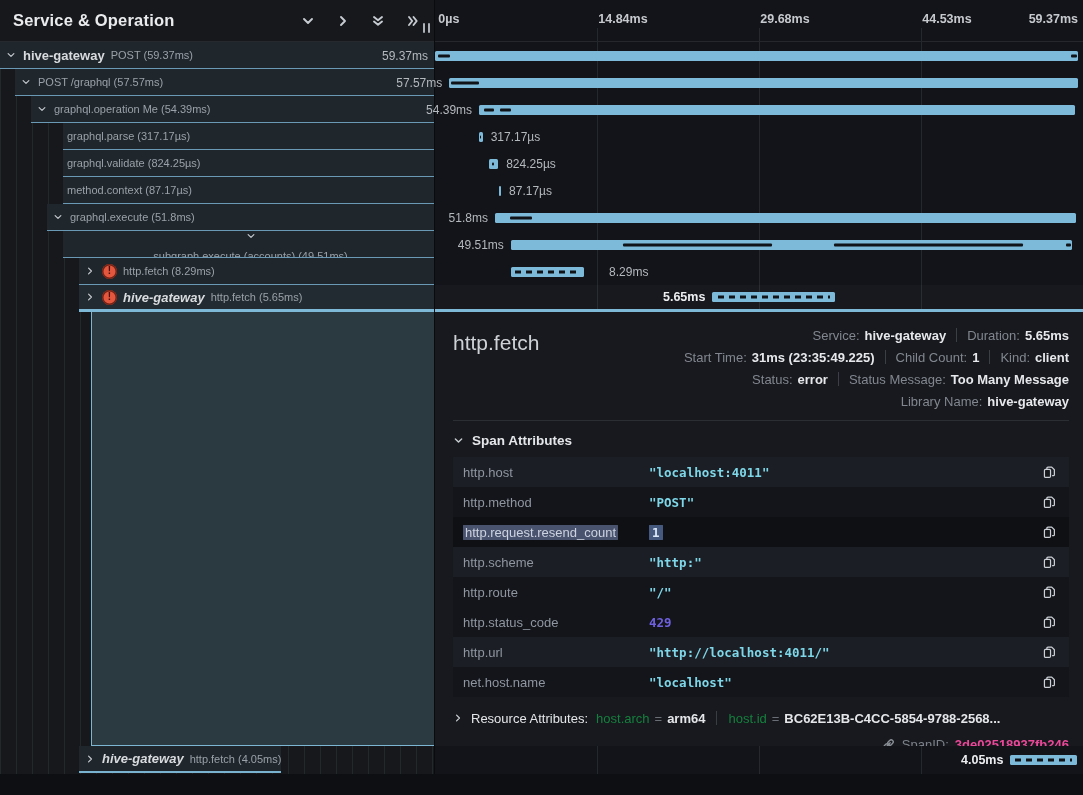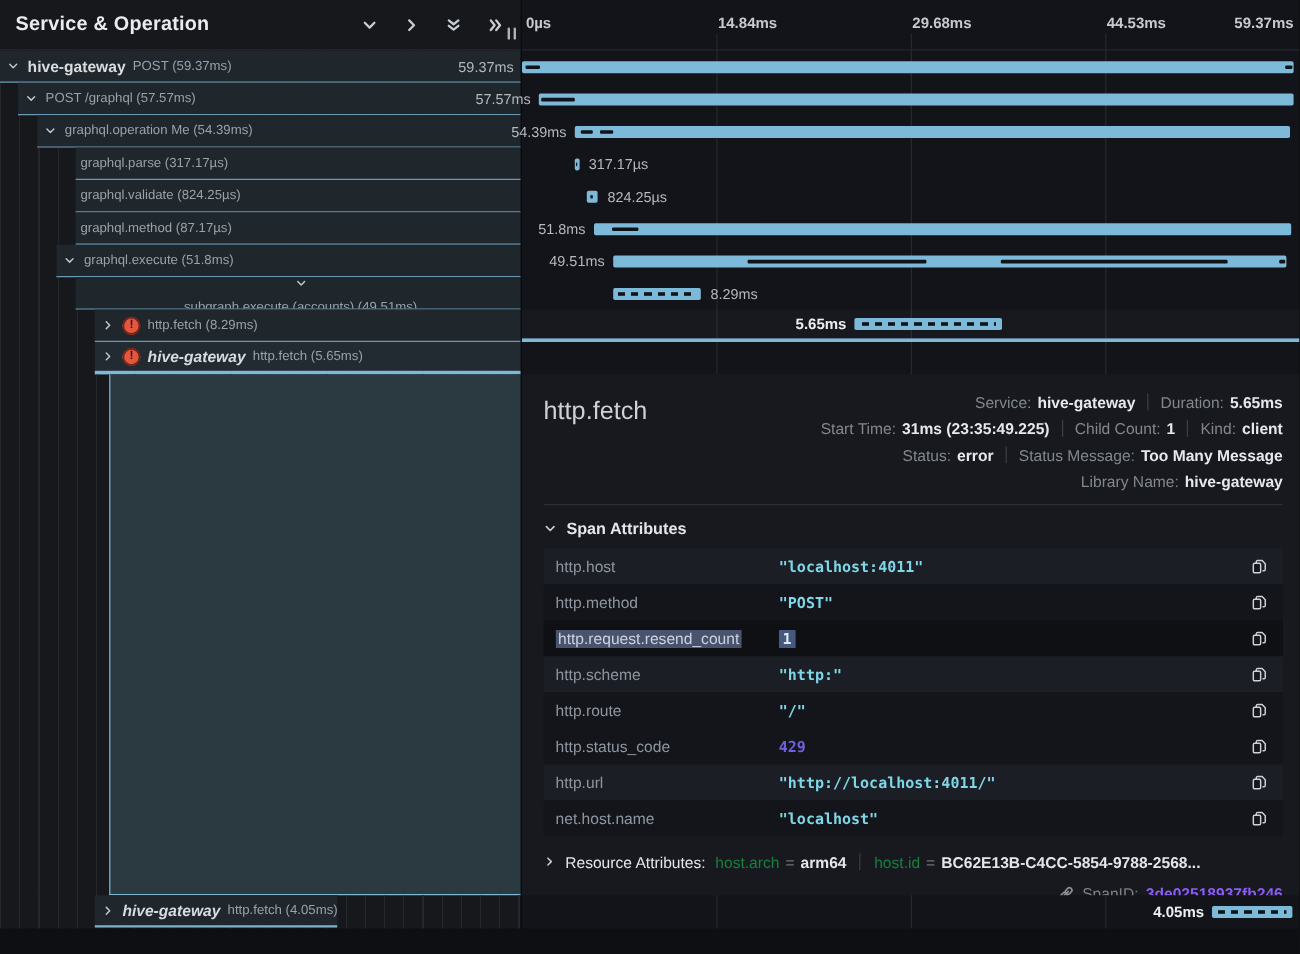--- a/index.html
+++ b/index.html
@@ -72,21 +72,21 @@
   .sel-val{background:#45597e;color:#dce9f8;border-radius:2px;padding:1px 3px;}
   .dcopy{margin-left:auto;display:flex;cursor:pointer;}
   .dcopy svg{stroke:#ced2d8;fill:none;stroke-width:1.3;stroke-linejoin:round;}
   .dres{margin-top:9px;display:flex;align-items:center;height:24px;font-size:13px;white-space:nowrap;overflow:hidden;}
   .dres .rlabel{font-weight:400;color:#e4e6e9;margin:0 8px;}
   .rkey{color:#15803d;}.req{color:#6a6f76;margin:0 5px;}.rval{color:#e4e6e9;font-weight:700;}
   .rsep{width:1px;height:14px;background:#3a3e44;margin:0 11px;flex:0 0 1px;}
   .dspanid{margin-top:3px;display:flex;justify-content:flex-end;align-items:center;gap:6px;height:22px;font-size:13px;}
   .dspanid svg{stroke:#8a8f96;fill:none;stroke-width:1.5;stroke-linecap:round;}
   .sidlabel{color:#7d828a;}
-  .sidvalue{color:#8b5cf6;font-weight:700;}
+  .sidvalue{color:#ec4899;font-weight:700;}
 
   .rbottom{flex:0 0 28px;position:relative;z-index:1;}
 </style>
 </head>
 <body>
 
 <div class="app">
 
   <div class="left">
     <div class="lheader">
@@ -155,21 +155,21 @@
             <span class="tlabel">graphql.parse (317.17µs)</span>
           </div>
         </div>
         <div class="trow">
           <div class="trowc" style="margin-left: 63px;">
             <span class="tlabel">graphql.validate (824.25µs)</span>
           </div>
         </div>
         <div class="trow">
           <div class="trowc" style="margin-left: 63px;">
-            <span class="tlabel">graphql.method (87.17µs)</span>
+            <span class="tlabel">method.context (87.17µs)</span>
           </div>
         </div>
         <div class="trow">
           <div class="trowc" style="margin-left: 47px;">
             <div class="tchev">
               <svg width="10" height="10" viewBox="0 0 14 14">
                 <path d="M3 5 L7 9 L11 5"></path>
               </svg>
             </div>
             <span class="tlabel">graphql.execute (51.8ms)</span>
@@ -262,35 +262,39 @@
           <div class="bar" style="left: 6.8%; width: 0.55%;"></div>
           <div class="seg" style="left: 7%; width: 0.12%;"></div>
           <span class="blabel" style="left: 7.35%; margin-left: 8px;">317.17µs</span>
         </div>
         <div class="tlrow">
           <div class="bar" style="left: 8.3%; width: 1.45%;"></div>
           <div class="seg" style="left: 8.85%; width: 0.3%;"></div>
           <span class="blabel" style="left: 9.75%; margin-left: 8px;">824.25µs</span>
         </div>
         <div class="tlrow">
+          <div class="bar" style="left: 9.9%; width: 0.3%;"></div>
+          <span class="blabel" style="left: 10.2%; margin-left: 8px;">87.17µs</span>
+        </div>
+        <div class="tlrow">
           <div class="bar" style="left: 9.25%; width: 89.6%;"></div>
           <div class="seg" style="left: 11.6%; width: 3.3%;"></div>
           <span class="blabel" style="right: 90.75%; margin-right: 7px;">51.8ms</span>
         </div>
         <div class="tlrow">
           <div class="bar" style="left: 11.7%; width: 86.6%;"></div>
           <div class="seg" style="left: 29%; width: 23%;"></div>
           <div class="seg" style="left: 61.5%; width: 29.2%;"></div>
           <div class="seg" style="left: 97.4%; width: 0.7%;"></div>
           <span class="blabel" style="right: 88.3%; margin-right: 7px;">49.51ms</span>
         </div>
         <div class="tlrow">
           <div class="bar" style="left: 11.7%; width: 11.3%;"></div>
           <div class="dashseg" style="left: 12.3%; width: 10.1%;"></div>
-          <span class="blabel" style="left: 23%; margin-left: 8px;">8.29ms</span>
+          <span class="blabel" style="left: 23%; margin-left: 25px;">8.29ms</span>
         </div>
         <div class="tlrow selected">
           <div class="bar" style="left: 42.8%; width: 19%;"></div>
           <div class="dashseg" style="left: 43.6%; width: 17.4%;"></div>
           <span class="blabel strong" style="right: 57.2%; margin-right: 7px;">5.65ms</span>
         </div>
       </div>
 
     <div class="rdetail">
       <div class="dhead">

